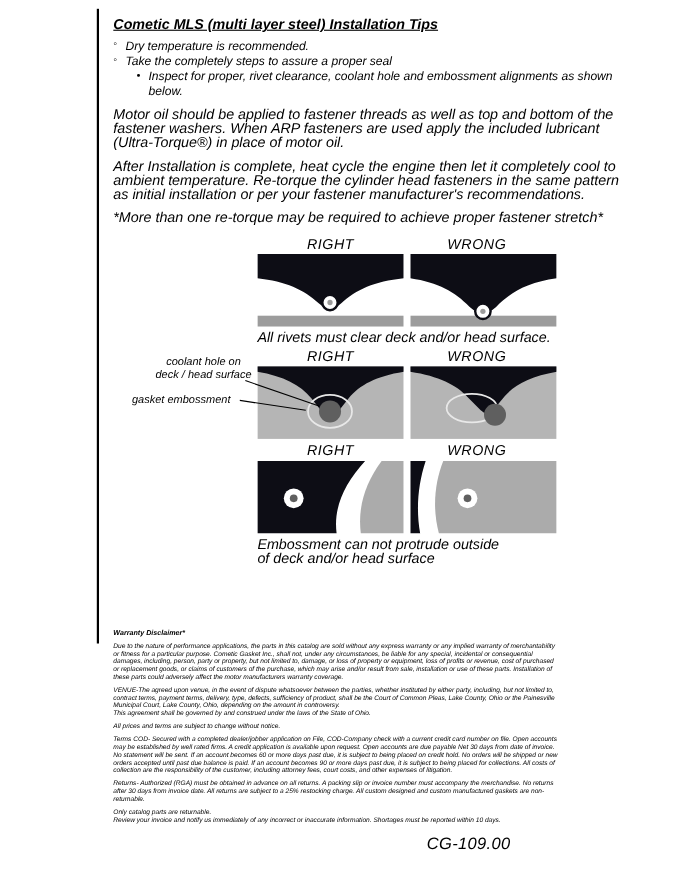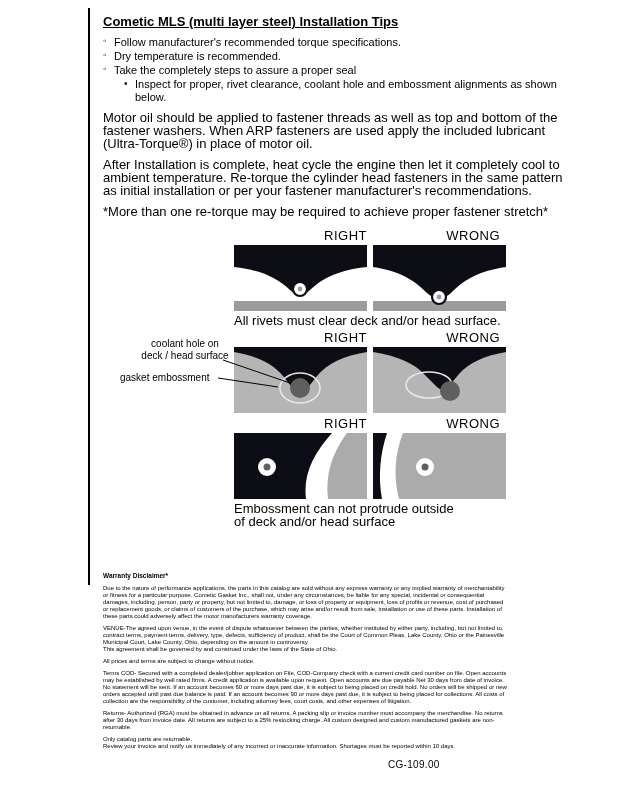--- a/index.html
+++ b/index.html
@@ -1,70 +1,69 @@
 <!DOCTYPE html>
 <html><head>
 <meta charset="utf-8">
 <style>
   * { margin:0; padding:0; box-sizing:border-box; }
   html,body { background:#ffffff; }
   .page {
     position:relative; width:618px; height:800px; background:#ffffff;
-    font-family:"Liberation Sans", sans-serif; color:#000; overflow:hidden;
+    font-family:"Liberation Sans", sans-serif; color:#000; overflow:hidden;font-style:italic;
   }
   .left-rule { position:absolute; left:88px; top:8px; width:2px; height:577px; background:#000; }
   .content { position:absolute; left:103px; top:14px; width:474px; }
 
   .title { font-size:13px; font-weight:bold; text-decoration:underline; line-height:15px; }
 
   .bullets { margin-top:7px; font-size:11px; }
   .b-item { position:relative; padding-left:11px; line-height:12.5px; margin-top:1.5px; }
   .b-item::before { content:"\25E6"; position:absolute; left:0; top:-1px; font-size:10px; }
   .b-sub { margin-left:21px; }
   .b-sub::before { content:"\2022"; top:0; font-size:10px; }
 
   .diesel-heading { margin-top:11px; font-size:12px; font-weight:bold; line-height:13px; }
   .para { margin-top:8px; font-size:13px; line-height:13px; width:468px; }
 
   .diagrams { margin-top:10px; margin-left:131px; width:272px; }
   .d-row { position:relative; margin-bottom:3px; }
   .d-labels { display:flex; font-size:13px; letter-spacing:0.5px; line-height:15px; margin-bottom:2px; }
-  .d-labels span { width:133px; text-align:right; }
+  .d-labels span { width:133px; text-align:center; }
   .d-panels { display:flex; gap:6px; }
   .d-caption { font-size:13px; line-height:13px; margin-top:3px; }
   .d-caption.wrap { width:228px; }
 
   .ink { fill:#0d0d15; }
   .deck { fill:#9c9c9c; }
   .panel { fill:#b5b5b5; }
   .hole { fill:#5f5f5f; }
   .surface { fill:#ababab; }
 
   .annot { position:absolute; font-size:10px; line-height:11.5px; white-space:pre-line; }
   .annot-coolant { left:-95px; top:8px; width:92px; text-align:center; }
   .annot-emboss { left:-114px; top:42px; width:100px; }
   .annot-lines { position:absolute; left:-114px; top:17px; width:200px; height:68px; pointer-events:none; }
 
   .legal { position:absolute; left:103px; top:572px; width:404px; font-size:6px; line-height:7px; }
   .legal-heading { font-weight:bold; font-size:6.5px; margin-bottom:6px; }
   .legal p { margin-bottom:5px; white-space:pre-line; }
 
-  .footer { position:absolute; left:388px; top:759px; font-size:10px; letter-spacing:0.3px; }
+  .footer { position:absolute; left:388px; top:759px; font-size:15px; letter-spacing:0.3px; }
 </style>
 </head>
 <body>
 
 <div class="page">
   <div class="left-rule"></div>
 
   <div class="content">
     <h1 class="title">Cometic MLS (multi layer steel) Installation Tips</h1>
 
     <div class="bullets">
-      <div class="b-item">Follow manufacturer's recommended torque specifications.</div>
       <div class="b-item">Dry temperature is recommended.</div>
       <div class="b-item">Take the completely steps to assure a proper seal</div>
       <div class="b-item b-sub">Inspect for proper, rivet clearance, coolant hole and embossment alignments as shown below.</div>
     </div>
 
     <p class="para">Motor oil should be applied to fastener threads as well as top and bottom of the fastener washers. When ARP fasteners are used apply the included lubricant (Ultra-Torque®) in place of motor oil.</p>
     <p class="para">After Installation is complete, heat cycle the engine then let it completely cool to ambient temperature. Re-torque the cylinder head fasteners in the same pattern as initial installation or per your fastener manufacturer's recommendations.</p>
     <p class="para">*More than one re-torque may be required to achieve proper fastener stretch*</p>
 
     <div class="diagrams">

